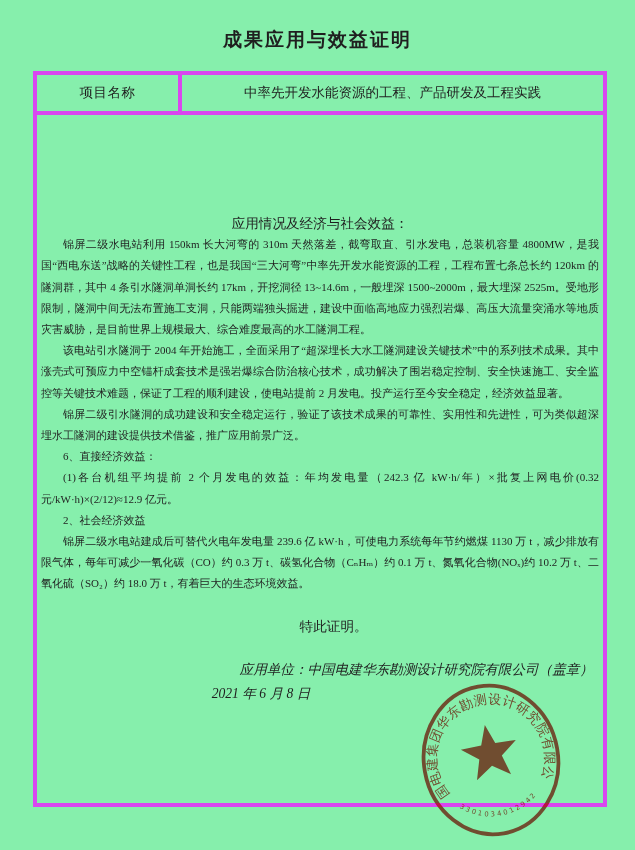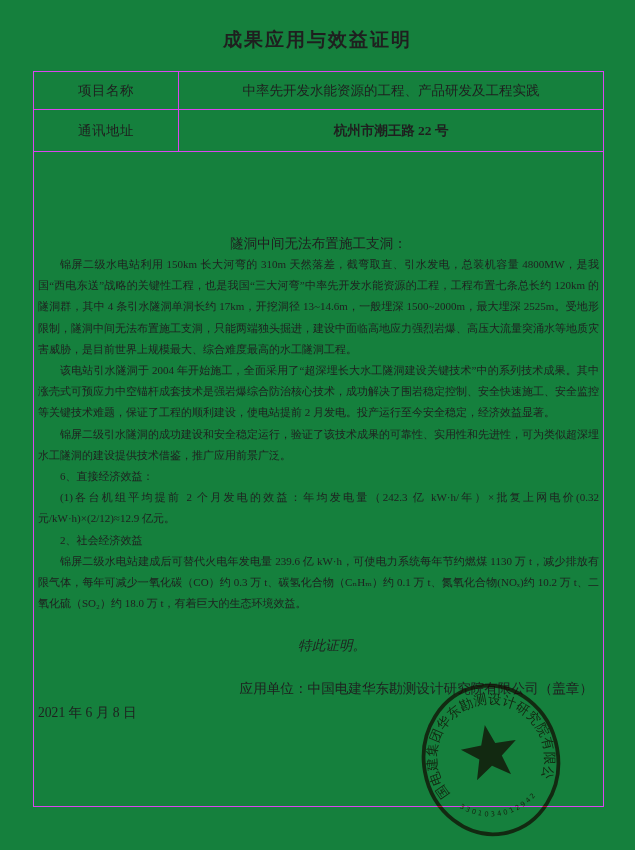--- a/index.html
+++ b/index.html
@@ -1,57 +1,57 @@
 <!DOCTYPE html>
 <html><head>
 <meta charset="utf-8">
 <style>
   * { margin:0; padding:0; box-sizing:border-box; }
   html,body { background:#e8e8e8; }
   .page {
     position:relative;
     width:635px; height:850px;
     margin:0 auto;
-    background:#15803d;
+    background:#86efac;
     color:#1f1f1f;
     font-family:"Liberation Serif","DejaVu Serif",serif;
     overflow:hidden;
   }
   .doc-title {
     position:absolute; top:27px; left:0; width:100%;
     text-align:center;
     font-size:19px; font-weight:bold; letter-spacing:2px;
   }
   table.form {
     position:absolute; top:71px; left:33px;
     width:570px; height:736px;
     border-collapse:collapse; table-layout:fixed;
   }
   table.form td {
-    border:1px solid #d946ef;
+    border:4px solid #d946ef;
     font-size:13.5px;
     text-align:center; vertical-align:middle;
     padding:2px 4px;
   }
   td.label-cell { letter-spacing:0.5px; }
   td.bold-val { font-weight:bold; }
   td.body-cell {
     text-align:left; vertical-align:top;
     padding:4px 9px 0 9px;
     height:564px;
   }
   .body-cell .lead { line-height:21.2px; font-size:13.6px; }
   .body-cell p.para {
     text-indent:2em; text-align:justify;
     line-height:21.2px; font-size:11px;
   }
-  .closing-line { text-indent:2em; line-height:21px; font-size:13.6px; margin-top:21px;font-style:italic; }
-  .sign-block { margin-top:21px; }
+  .closing-line { text-indent:2em; line-height:21px; font-size:13.6px; margin-top:21px; }
+  .sign-block { margin-top:21px;font-style:italic; }
   .sign-line1 { text-align:right; padding-right:6px; font-size:13.6px; line-height:23px; }
-  .sign-date  { text-align:left; padding-right:118px; font-size:13.6px; line-height:25px; }
+  .sign-date  { text-align:center; padding-right:118px; font-size:13.6px; line-height:25px; }
   .stamp {
     position:absolute; left:405px; top:674px;
     width:172px; height:172px;
     mix-blend-mode:multiply; opacity:0.88;
     pointer-events:none;
   }
 </style>
 </head>
 <body>
 
@@ -64,27 +64,23 @@
       <col style="width:145px">
         <col style="width:97px">
         <col style="width:162px">
         <col style="width:166px">
     </colgroup>
     <tbody>
         <tr style="height:33px">
       <td class="label-cell">项目名称</td>
       <td colspan="3">中率先开发水能资源的工程、产品研发及工程实践</td>
     </tr>
-    <tr style="height:36px">
-      <td class="label-cell">通讯地址</td>
-      <td colspan="3" class="bold-val">杭州市潮王路 22 号</td>
-    </tr>
     <tr>
       <td colspan="4" class="body-cell">
-        <div class="lead">隧洞中间无法布置施工支洞：</div>
+        <div class="lead">应用情况及经济与社会效益：</div>
         <p class="para">锦屏二级水电站利用 150km 长大河弯的 310m 天然落差，截弯取直、引水发电，总装机容量 4800MW，是我国“西电东送”战略的关键性工程，也是我国“三大河弯”中率先开发水能资源的工程，工程布置七条总长约 120km 的隧洞群，其中 4 条引水隧洞单洞长约 17km，开挖洞径 13~14.6m，一般埋深 1500~2000m，最大埋深 2525m。受地形限制，隧洞中间无法布置施工支洞，只能两端独头掘进，建设中面临高地应力强烈岩爆、高压大流量突涌水等地质灾害威胁，是目前世界上规模最大、综合难度最高的水工隧洞工程。</p>
         <p class="para">该电站引水隧洞于 2004 年开始施工，全面采用了“超深埋长大水工隧洞建设关键技术”中的系列技术成果。其中涨壳式可预应力中空锚杆成套技术是强岩爆综合防治核心技术，成功解决了围岩稳定控制、安全快速施工、安全监控等关键技术难题，保证了工程的顺利建设，使电站提前 2 月发电。投产运行至今安全稳定，经济效益显著。</p>
         <p class="para">锦屏二级引水隧洞的成功建设和安全稳定运行，验证了该技术成果的可靠性、实用性和先进性，可为类似超深埋水工隧洞的建设提供技术借鉴，推广应用前景广泛。</p>
         <p class="para">6、直接经济效益：</p>
         <p class="para">(1)各台机组平均提前 2 个月发电的效益：年均发电量（242.3 亿 kW·h/年）×批复上网电价(0.32 元/kW·h)×(2/12)≈12.9 亿元。</p>
         <p class="para">2、社会经济效益</p>
         <p class="para">锦屏二级水电站建成后可替代火电年发电量 239.6 亿 kW·h，可使电力系统每年节约燃煤 1130 万 t，减少排放有限气体，每年可减少一氧化碳（CO）约 0.3 万 t、碳氢化合物（CₙHₘ）约 0.1 万 t、氮氧化合物(NOₓ)约 10.2 万 t、二氧化硫（SO₂）约 18.0 万 t，有着巨大的生态环境效益。</p>
         <div class="closing-line">特此证明。</div>
         <div class="sign-block">
           <div class="sign-line1">应用单位：中国电建华东勘测设计研究院有限公司（盖章）</div>

